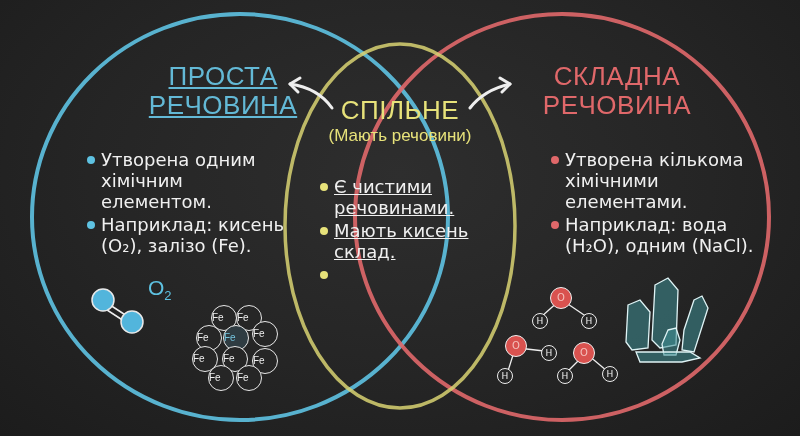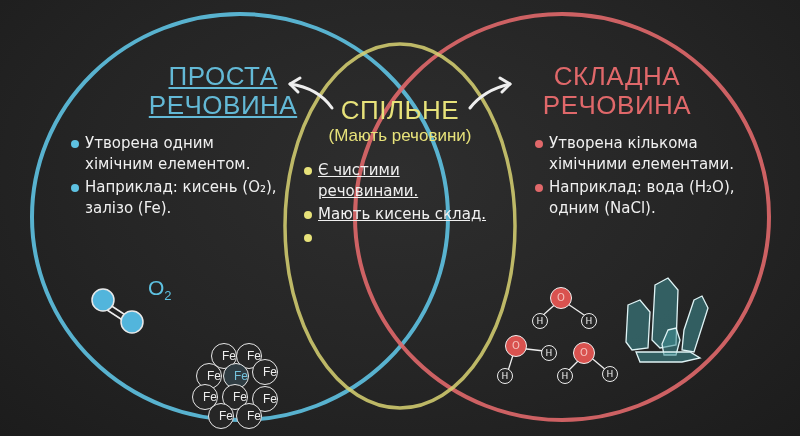--- a/index.html
+++ b/index.html
@@ -4,32 +4,32 @@
 <style>
   html,body{margin:0;padding:0;}
   body{width:800px;height:436px;overflow:hidden;background:#232323;font-family:"DejaVu Sans","Liberation Sans",sans-serif;}
   .board{position:relative;width:800px;height:436px;background:radial-gradient(ellipse at 50% 40%,#2e2e2e 0%,#252525 55%,#1c1c1c 100%);}
   svg.bg{position:absolute;left:0;top:0;}
   .title{position:absolute;text-align:center;font-family:"Liberation Sans",sans-serif;font-size:26px;line-height:29px;letter-spacing:0.5px;}
   .t-left{left:143px;top:62px;width:160px;color:#63b9d6;text-decoration:underline;}
   .t-right{left:532px;top:62px;width:170px;color:#e0686a;}
   .t-mid{left:300px;top:96px;width:200px;color:#e7e27a;}
   .t-mid .sub{font-size:17px;line-height:22px;letter-spacing:0;}
-  ul{position:absolute;margin:0;padding:0;list-style:none;color:#f0f0f0;font-size:15px;line-height:21px;}
+  ul{position:absolute;margin:16px;padding:0;list-style:none;color:#f0f0f0;font-size:18px;line-height:21px;}
   li{position:relative;padding-left:14px;margin-bottom:2px;}
   li .dot{position:absolute;left:0;top:7px;width:8px;height:8px;border-radius:50%;}
   .l-left{left:71px;top:133px;width:210px;}
   .l-left .dot{background:#5ec2e2;}
   .l-mid{left:304px;top:160px;width:200px;text-decoration:underline;}
   .l-mid .dot{background:#e7e27a;}
   .l-right{left:535px;top:133px;width:230px;}
   .l-right .dot{background:#e0686a;}
   .o2-label{position:absolute;left:148px;top:276px;color:#5ec2e2;font-size:21px;font-family:"Liberation Sans",sans-serif;}
   .o2-label sub{font-size:13px;}
-  .fe{position:absolute;width:24px;height:24px;border:1.5px solid #e8e8e8;border-radius:50%;background:#262626;color:#eee;font-size:12px;line-height:24px;text-align:right;font-family:"Liberation Sans",sans-serif;margin-top:38px;}
+  .fe{position:absolute;width:24px;height:24px;border:1.5px solid #e8e8e8;border-radius:50%;background:#262626;color:#eee;font-size:10px;line-height:24px;text-align:left;font-family:"Liberation Sans",sans-serif;}
   .fe.center{color:#74c3dd;background:#2f3c42;}
   .atom-o{position:absolute;width:20px;height:20px;border-radius:50%;border:1.5px solid #eee;background:#d9524f;color:#f4c0bc;font-size:10px;line-height:20px;text-align:center;}
   .atom-h{position:absolute;width:14px;height:14px;border-radius:50%;border:1.3px solid #eee;background:#262626;color:#eee;font-size:9px;line-height:14px;text-align:center;}
 </style>
 </head>
 <body>
 
 <div class="board">
   <svg class="bg" width="800" height="436">
     <ellipse cx="240" cy="217" rx="208" ry="203" fill="none" stroke="#5ec2e2" stroke-width="4" opacity="0.9"></ellipse>

